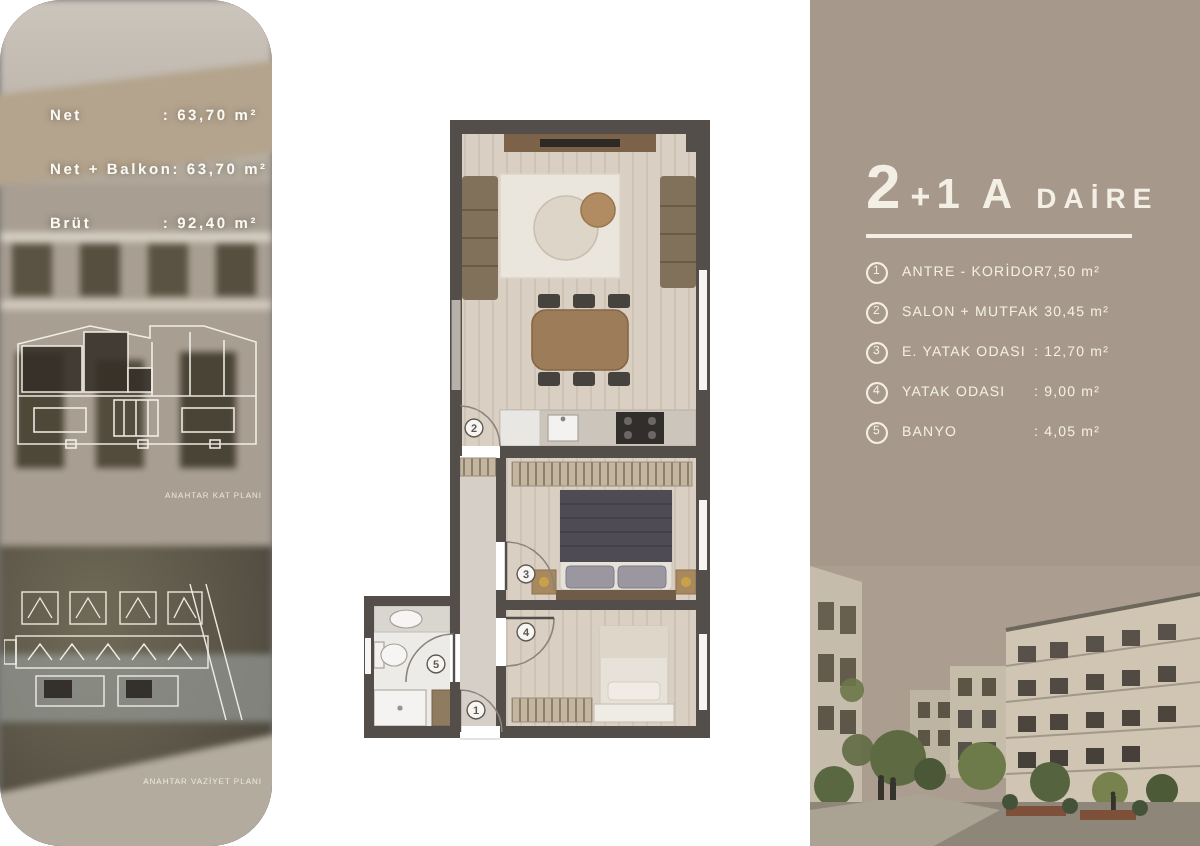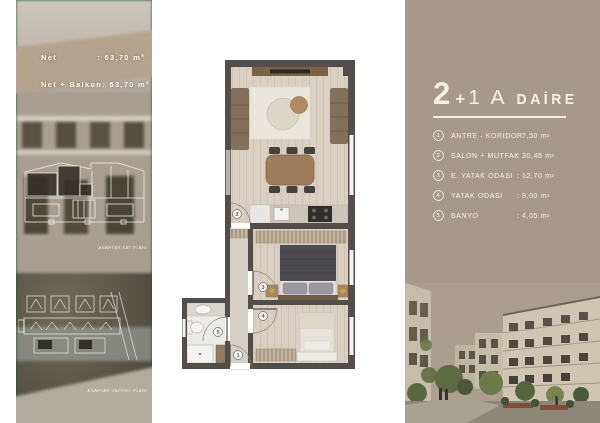--- a/index.html
+++ b/index.html
@@ -1,20 +1,20 @@
 <!DOCTYPE html>
 <html><head>
 <meta charset="utf-8">
 <style>
   html,body{margin:0;padding:0;background:#ffffff;}
   .page{position:relative;width:600px;height:423px;background:#ffffff;overflow:hidden;
         font-family:"Liberation Sans",sans-serif;}
 
   
-  .left-panel{position:absolute;left:16px;top:0;width:136px;height:423px;overflow:hidden;background:#14532d;}
+  .left-panel{position:absolute;left:0;top:0;width:136px;height:423px;overflow:hidden;background:#737373;border-radius:31px;}
   .decor{position:absolute;inset:0;filter:blur(1.6px);}
   .d{position:absolute;}
   .sky{left:0;top:0;width:136px;height:100px;background:linear-gradient(180deg,#ccc5bc 0%,#bbb3a8 70%,#ada496 100%);}
   .soffit{left:-10px;top:38px;width:170px;height:46px;background:#b4a48e;transform:skewY(-7deg);}
   .facade{left:0;top:92px;width:136px;height:196px;background:#a89e92;}
   .slab1{left:0;top:116px;width:136px;height:5px;background:#d5cec2;}
   .slab2{left:0;top:150px;width:136px;height:5px;background:#d0c8bc;}
   .win1{left:6px;top:122px;width:20px;height:26px;background:#5a5343;}
   .win2{left:40px;top:122px;width:20px;height:26px;background:#564f40;}
   .win3{left:74px;top:122px;width:20px;height:26px;background:#5a5343;}
@@ -40,21 +40,21 @@
 
   
   .plan{position:absolute;left:170px;top:55px;width:195px;height:315px;}
 
   
   .right-panel{position:absolute;left:405px;top:0;width:195px;height:423px;background:#a6998b;color:#f4efe5;}
   .title-block{padding:78px 0 0 28px;}
   .title-line{display:flex;align-items:baseline;}
   .t-num{font-size:31px;font-weight:bold;line-height:1;}
   .t-plus{font-size:17px;font-weight:bold;margin:0 3px 0 5px;}
-  .t-1a{font-size:21px;font-weight:normal;letter-spacing:3px;}
+  .t-1a{font-size:21px;font-weight:bold;letter-spacing:3px;}
   .t-type{font-size:14px;font-weight:bold;letter-spacing:3.5px;margin-left:9px;}
   .underline{width:133px;height:1.5px;background:#f4efe5;margin-top:7px;}
   .room-list{margin-top:12px;padding-left:28px;}
   .room-row{display:flex;align-items:center;margin-bottom:9px;font-size:7px;letter-spacing:.6px;}
   .badge{width:9px;height:9px;border:1px solid #f4efe5;border-radius:50%;display:flex;
          align-items:center;justify-content:center;font-size:6px;margin-right:7px;flex:none;line-height:1;}
   .room-label{width:66px;white-space:nowrap;}
   .room-area{white-space:nowrap;}
   .render-img{position:absolute;left:0;bottom:0;width:195px;height:140px;}
 </style>
@@ -83,20 +83,24 @@
     </div>
 
     <div class="measurements">
       <div class="m-row">
         <span>Net</span>
         <span>: 63,70 m²</span>
       </div>
       <div class="m-row">
         <span>Net + Balkon</span>
         <span>: 63,70 m²</span>
+      </div>
+      <div class="m-row">
+        <span>Brüt</span>
+        <span>: 92,40 m²</span>
       </div>
     </div>
 
     <svg class="key-plan" width="128" height="88" viewBox="0 0 128 88">
       <g fill="none" stroke="#f7f4ee" stroke-width="0.8" opacity="0.92">
         <path d="M4 22 L40 13 L70 19 L70 13 L97 13 L123 21 L123 72 L4 72 Z"></path>
         <rect x="6" y="23" width="30" height="23" fill="#352f27" opacity="0.95"></rect>
         <rect x="37" y="16" width="22" height="30" fill="#352f27" opacity="0.95"></rect>
         <rect x="59" y="34" width="12" height="12" fill="#352f27" opacity="0.95"></rect>
         <line x1="4" y1="48" x2="123" y2="48"></line>

